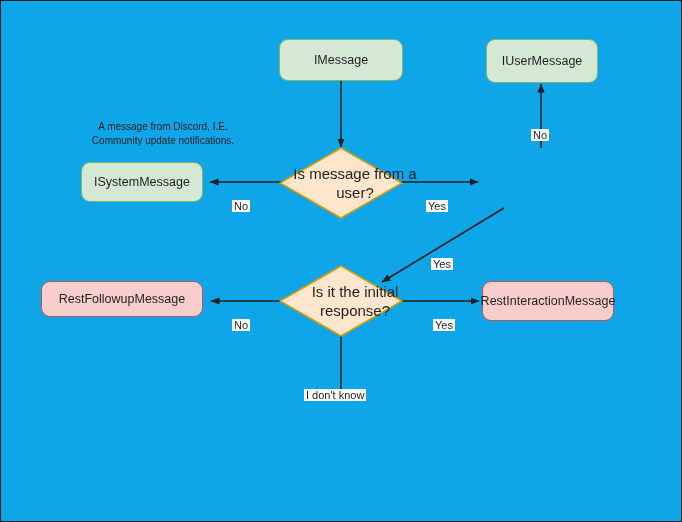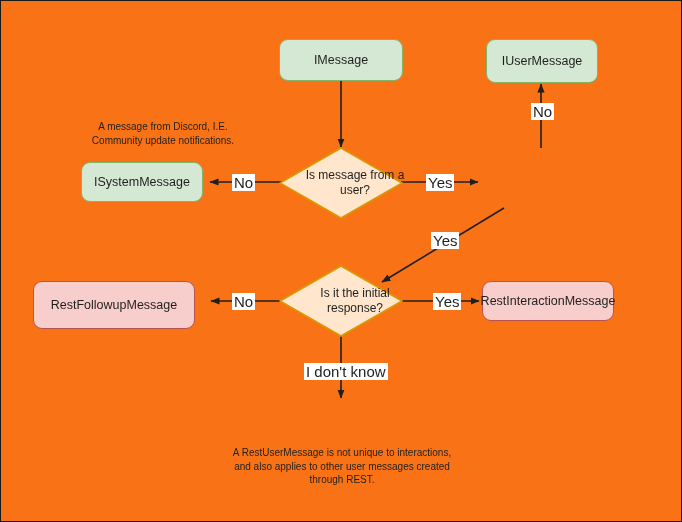--- a/index.html
+++ b/index.html
@@ -4,21 +4,21 @@
 <style>
   html, body {
     margin: 0;
     padding: 0;
     background: #ffffff;
   }
   #canvas {
     position: relative;
     width: 682px;
     height: 522px;
-    background: #f97316;
+    background: #0ea5e9;
     border: 1px solid #1a1a1a;
     box-sizing: border-box;
     overflow: hidden;
     font-family: "Liberation Sans", sans-serif;
   }
   #svg-layer {
     position: absolute;
     left: 0;
     top: 0;
     width: 682px;
@@ -53,33 +53,34 @@
   .diamond-wrap .dlabel {
     position: absolute;
     left: 0;
     top: 0;
     width: 100%;
     height: 100%;
     display: flex;
     align-items: center;
     justify-content: center;
     text-align: center;
-    font-size: 12px;
+    font-size: 15px;
     color: #1f1f1f;
     line-height: 1.28;
     pointer-events: none;
   }
   .edge-label {
     position: absolute;
-    font-size: 15px;
+    font-size: 11px;
     color: #1f1f1f;
     background: #ffffff;
     padding: 0 2px;
     white-space: nowrap;
     z-index: 4;
+    margin-top: 26px;
   }
   .note {
     position: absolute;
     font-size: 10px;
     color: #1f1f1f;
     text-align: center;
     line-height: 1.35;
     white-space: pre-line;
     z-index: 2;
   }
@@ -118,21 +119,21 @@
   </div>
 
   <div class="node green" style="left:80px; top:161px; width:122px; height:40px;">
     <span>ISystemMessage</span>
   </div>
 
   <div class="node green" style="left:485px; top:38px; width:112px; height:44px;">
     <span>IUserMessage</span>
   </div>
 
-  <div class="node red" style="left:32px; top:280px; width:162px; height:48px;">
+  <div class="node red" style="left:40px; top:280px; width:162px; height:36px;">
     <span>RestFollowupMessage</span>
   </div>
 
   <div class="node red" style="left:481px; top:280px; width:132px; height:40px;">
     <span>RestInteractionMessage</span>
   </div>
 
 
   <div class="diamond-wrap" style="left:278px; top:146px; width:124px; height:72px;">
     <svg width="124" height="72" viewBox="0 0 124 72">
@@ -159,17 +160,14 @@
 
   <div class="edge-label" style="left:231px; top:292px;">No</div>
 
   <div class="edge-label" style="left:432px; top:292px;">Yes</div>
 
   <div class="edge-label" style="left:303px; top:362px;">I don't know</div>
 
   <div class="note" style="left:52px; top:119px; width:220px;">A message from Discord, I.E.
 Community update notifications.</div>
 
-  <div class="note" style="left:180px; top:445px; width:322px;">A RestUserMessage is not unique to interactions,
-and also applies to other user messages created
-through REST.</div>
 
 </div>
 
 </body></html>

